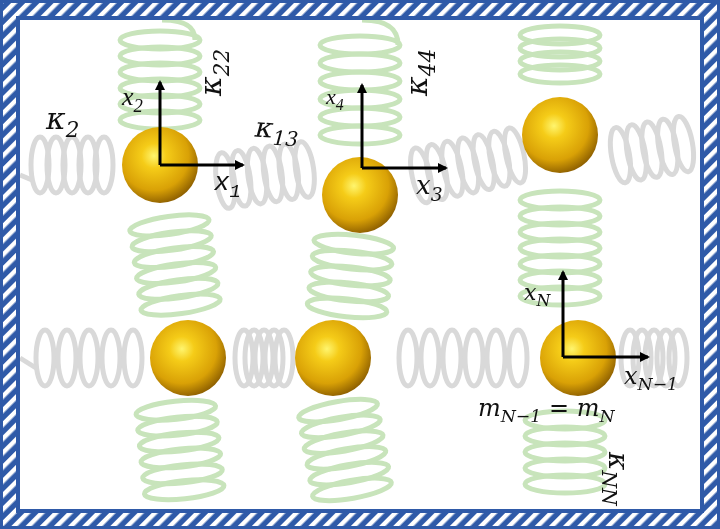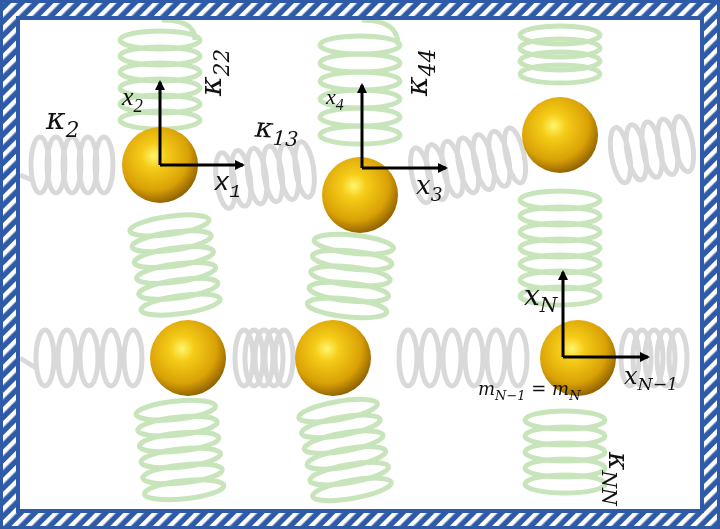--- a/index.html
+++ b/index.html
@@ -240,23 +240,23 @@
   </div>
   <div class="lbl" style="left:214px;top:170px;font-size:26px;font-family:Liberation Mono, monospace;">
     <span>x</span><span class="sub">1</span>
   </div>
   <div class="lbl" style="left:326px;top:86px;font-size:22px;font-family:Liberation Serif, serif;">
     <span>x</span><span class="sub">4</span>
   </div>
   <div class="lbl" style="left:416px;top:172px;font-size:26px;">
     <span>x</span><span class="sub">3</span>
   </div>
-  <div class="lbl" style="left:524px;top:282px;font-size:28px;">
+  <div class="lbl" style="left:524px;top:282px;font-size:22px;">
     <span>x</span><span class="sub">N</span>
   </div>
   <div class="lbl" style="left:624px;top:364px;font-size:24px;">
     <span>x</span><span class="sub">N−1</span>
   </div>
 
-  <div class="lbl" style="left:478px;top:380px;font-size:18px;">
+  <div class="lbl" style="left:478px;top:396px;font-size:24px;">
     <span>m</span><span class="sub">N−1</span><span style="font-style:normal"> = </span><span>m</span><span class="sub">N</span>
   </div>
 </div>
 
 </body></html>

